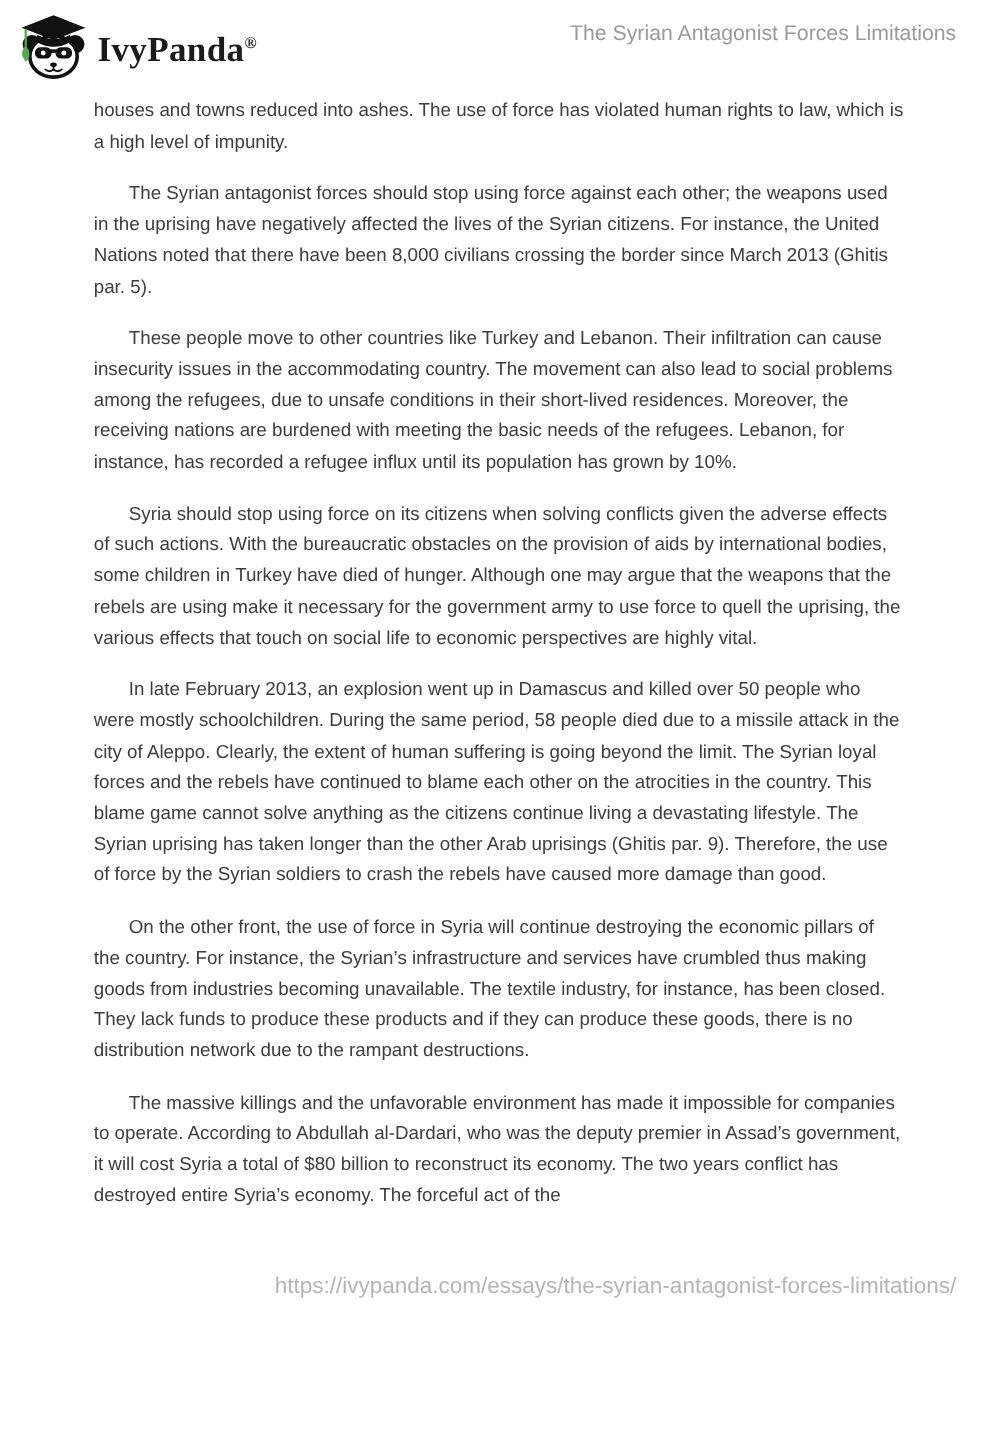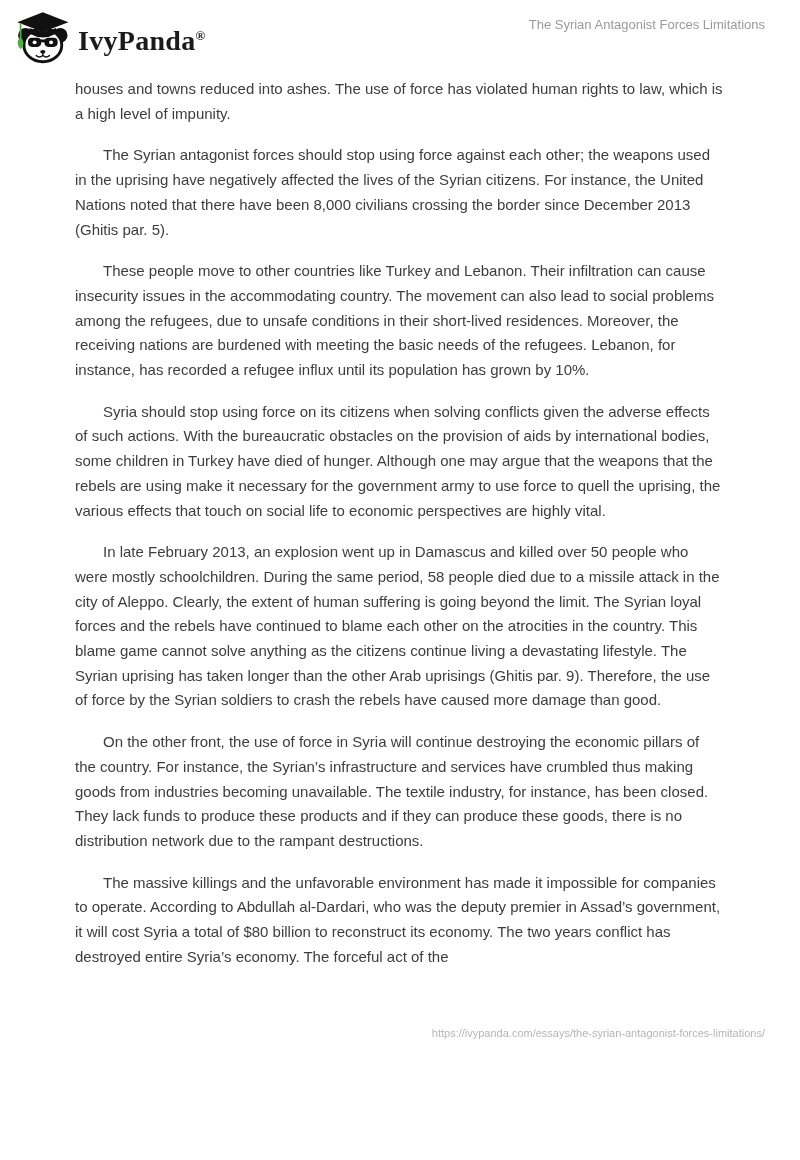--- a/index.html
+++ b/index.html
@@ -40,21 +40,21 @@
     letter-spacing: 0.3px;
     line-height: 1;
     padding-top: 8px;
   }
   .brand .reg {
     font-size: 13px;
     vertical-align: super;
     font-weight: 700;
   }
   .doc-title {
-    font-size: 13px;
+    font-size: 17px;
     color: #9a9a9a;
     margin-top: 9px;
     line-height: 1.2;
   }
   .content {
     margin: 11px 77px 0 75px;
   }
   .content p {
     font-size: 15px;
     line-height: 24.7px;
@@ -62,21 +62,21 @@
     margin: 0 0 17px 0;
     text-align: left;
   }
   .content p.indented {
     text-indent: 28px;
   }
   .footer {
     position: absolute;
     right: 35px;
     bottom: 13px;
-    font-size: 11px;
+    font-size: 18px;
     color: #b5b5b5;
     text-decoration: none;
   }
 </style>
 </head>
 <body>
 
 <div class="page">
 
   <div class="header">
@@ -105,21 +105,21 @@
           <path d="M8 32 q-5 4 -3 10 q2 4 3 5 q3 -2 3.5 -7 q0 -5 -3.5 -8" fill="#57a94f"></path>
         </svg>
       </span>
       <span class="brand"><span>IvyPanda</span><span class="reg">®</span></span>
     </div>
     <div class="doc-title">The Syrian Antagonist Forces Limitations</div>
   </div>
 
   <div class="content">
     <p>houses and towns reduced into ashes. The use of force has violated human rights to law, which is a high level of impunity.</p>
-    <p class="indented">The Syrian antagonist forces should stop using force against each other; the weapons used in the uprising have negatively affected the lives of the Syrian citizens. For instance, the United Nations noted that there have been 8,000 civilians crossing the border since December 2013 (Ghitis par. 5).</p>
+    <p class="indented">The Syrian antagonist forces should stop using force against each other; the weapons used in the uprising have negatively affected the lives of the Syrian citizens. For instance, the United Nations noted that there have been 8,000 civilians crossing the border since March 2013 (Ghitis par. 5).</p>
     <p class="indented">These people move to other countries like Turkey and Lebanon. Their infiltration can cause insecurity issues in the accommodating country. The movement can also lead to social problems among the refugees, due to unsafe conditions in their short-lived residences. Moreover, the receiving nations are burdened with meeting the basic needs of the refugees. Lebanon, for instance, has recorded a refugee influx until its population has grown by 10%.</p>
     <p class="indented">Syria should stop using force on its citizens when solving conflicts given the adverse effects of such actions. With the bureaucratic obstacles on the provision of aids by international bodies, some children in Turkey have died of hunger. Although one may argue that the weapons that the rebels are using make it necessary for the government army to use force to quell the uprising, the various effects that touch on social life to economic perspectives are highly vital.</p>
     <p class="indented">In late February 2013, an explosion went up in Damascus and killed over 50 people who were mostly schoolchildren. During the same period, 58 people died due to a missile attack in the city of Aleppo. Clearly, the extent of human suffering is going beyond the limit. The Syrian loyal forces and the rebels have continued to blame each other on the atrocities in the country. This blame game cannot solve anything as the citizens continue living a devastating lifestyle. The Syrian uprising has taken longer than the other Arab uprisings (Ghitis par. 9). Therefore, the use of force by the Syrian soldiers to crash the rebels have caused more damage than good.</p>
     <p class="indented">On the other front, the use of force in Syria will continue destroying the economic pillars of the country. For instance, the Syrian’s infrastructure and services have crumbled thus making goods from industries becoming unavailable. The textile industry, for instance, has been closed. They lack funds to produce these products and if they can produce these goods, there is no distribution network due to the rampant destructions.</p>
     <p class="indented">The massive killings and the unfavorable environment has made it impossible for companies to operate. According to Abdullah al-Dardari, who was the deputy premier in Assad’s government, it will cost Syria a total of $80 billion to reconstruct its economy. The two years conflict has destroyed entire Syria’s economy. The forceful act of the</p>
   </div>
 
   <a class="footer" href="#">https://ivypanda.com/essays/the-syrian-antagonist-forces-limitations/</a>
 
 </div>

